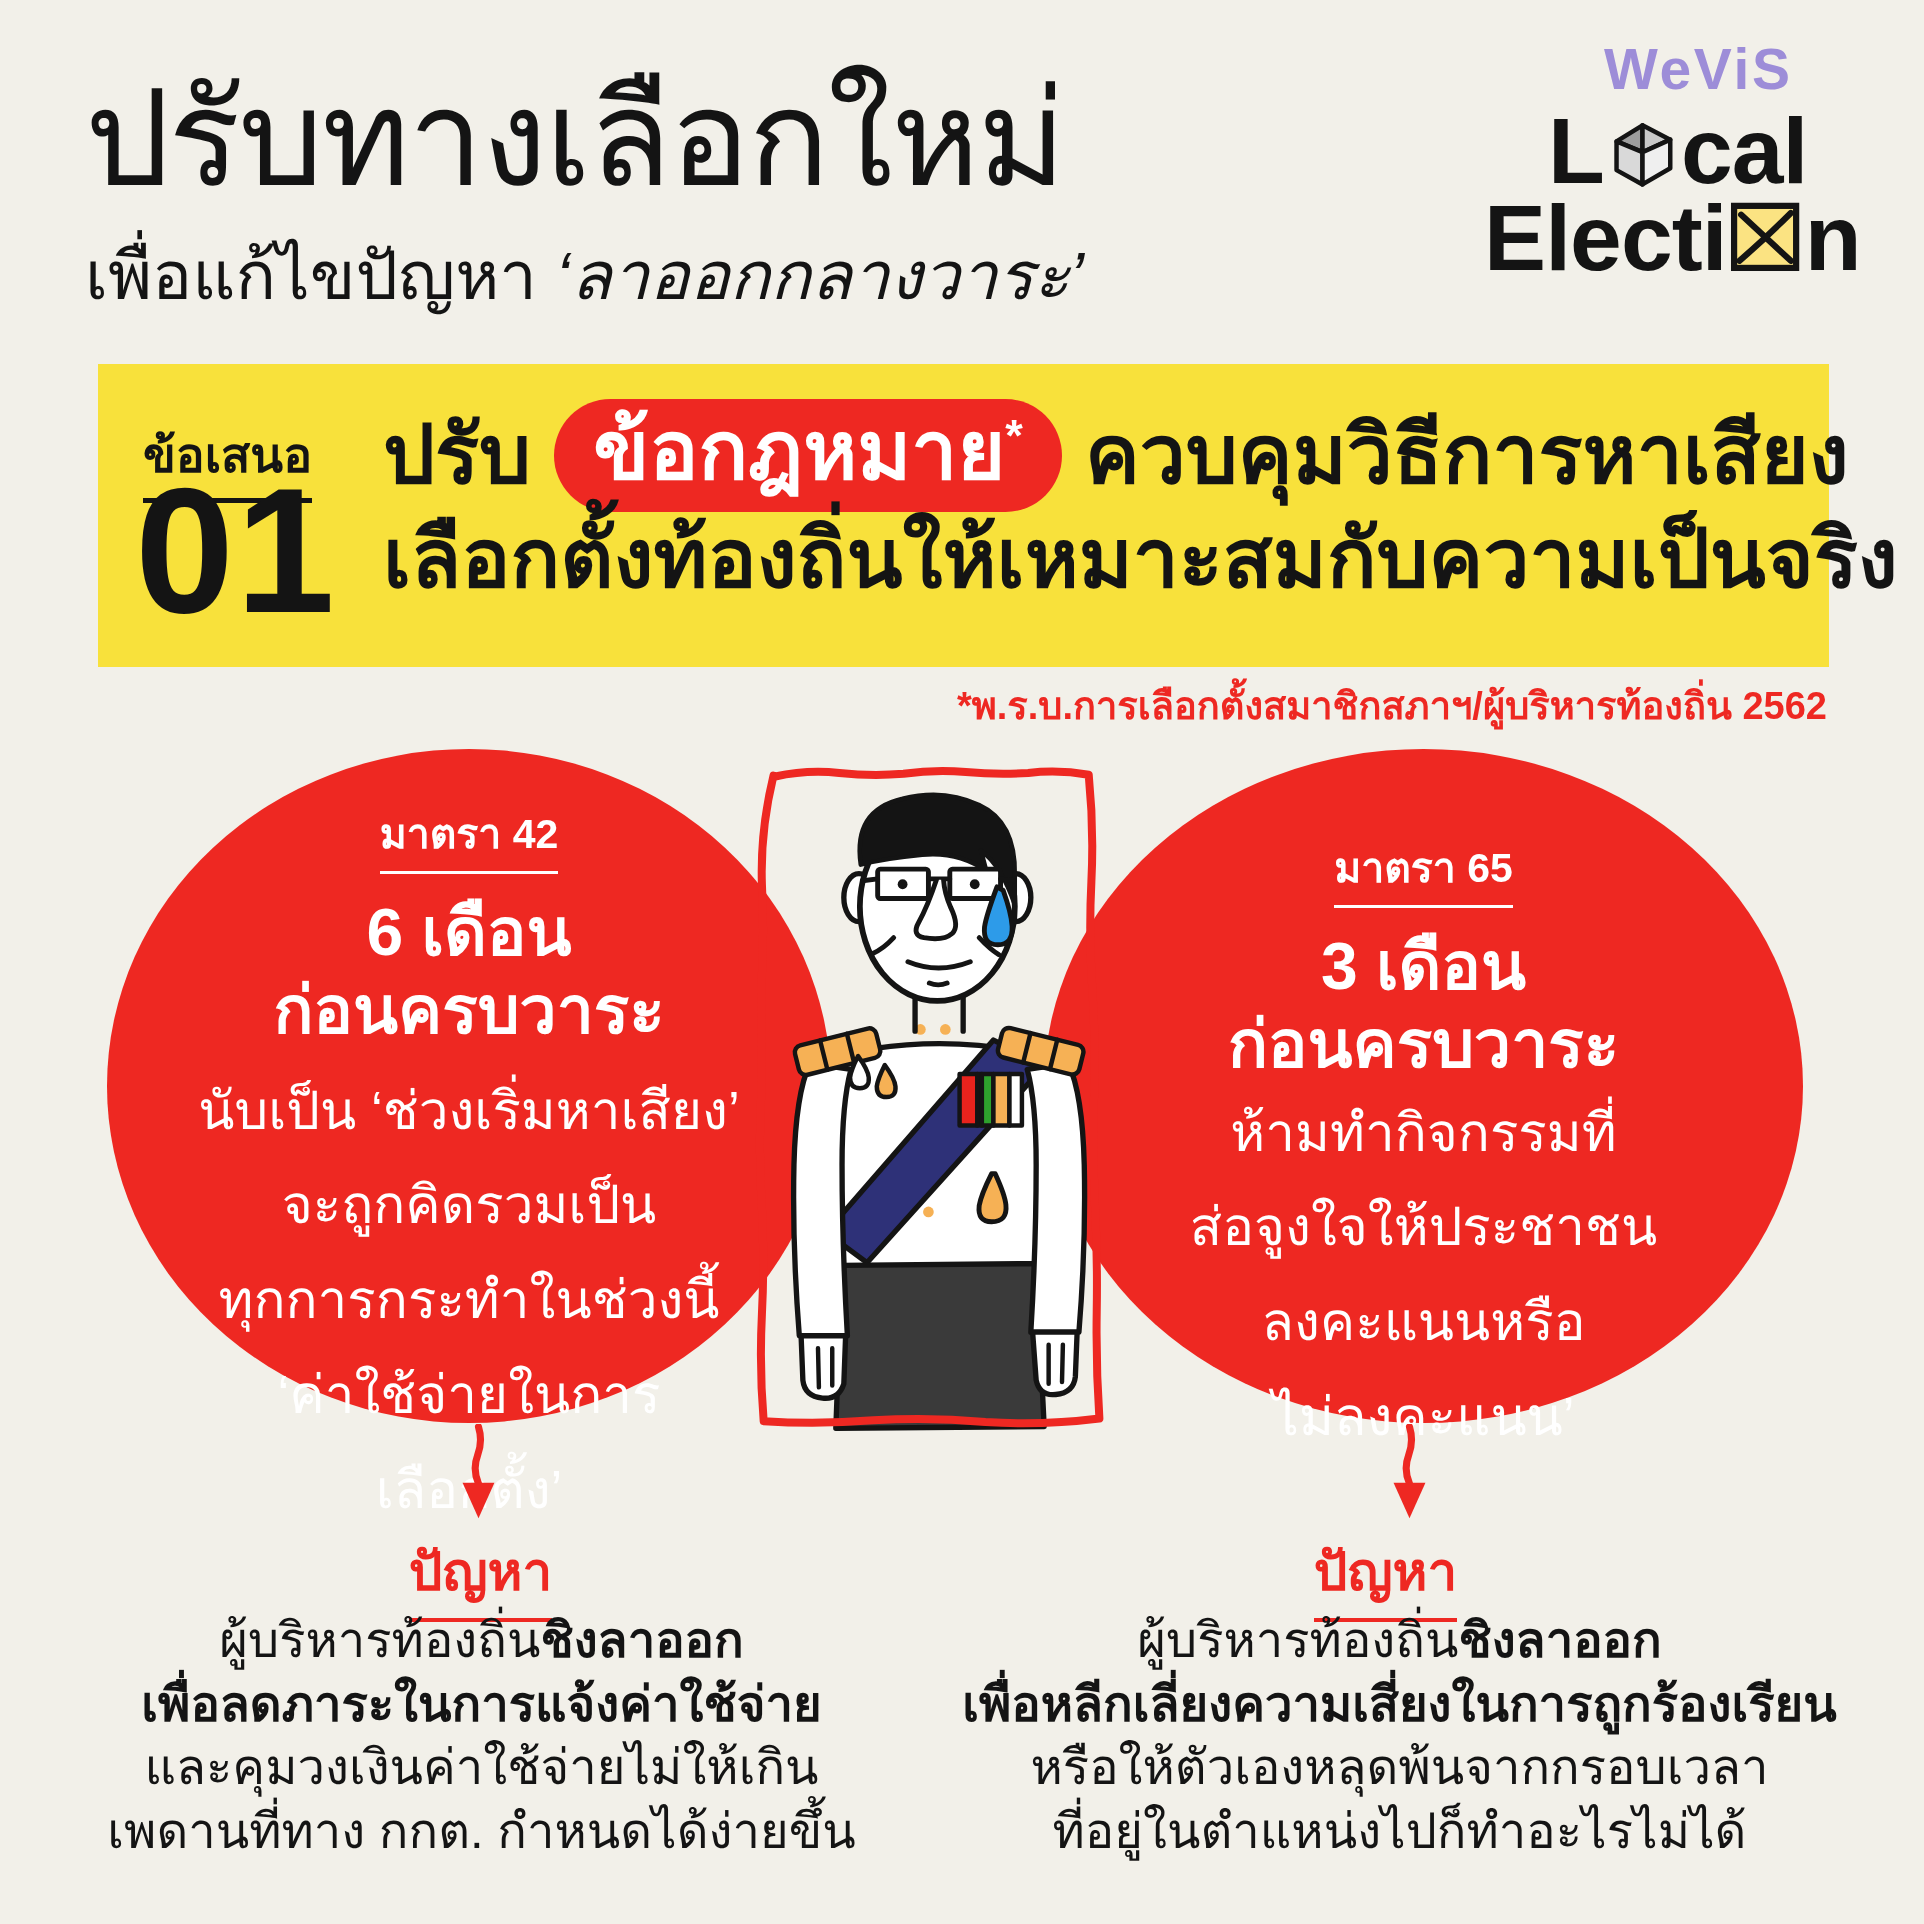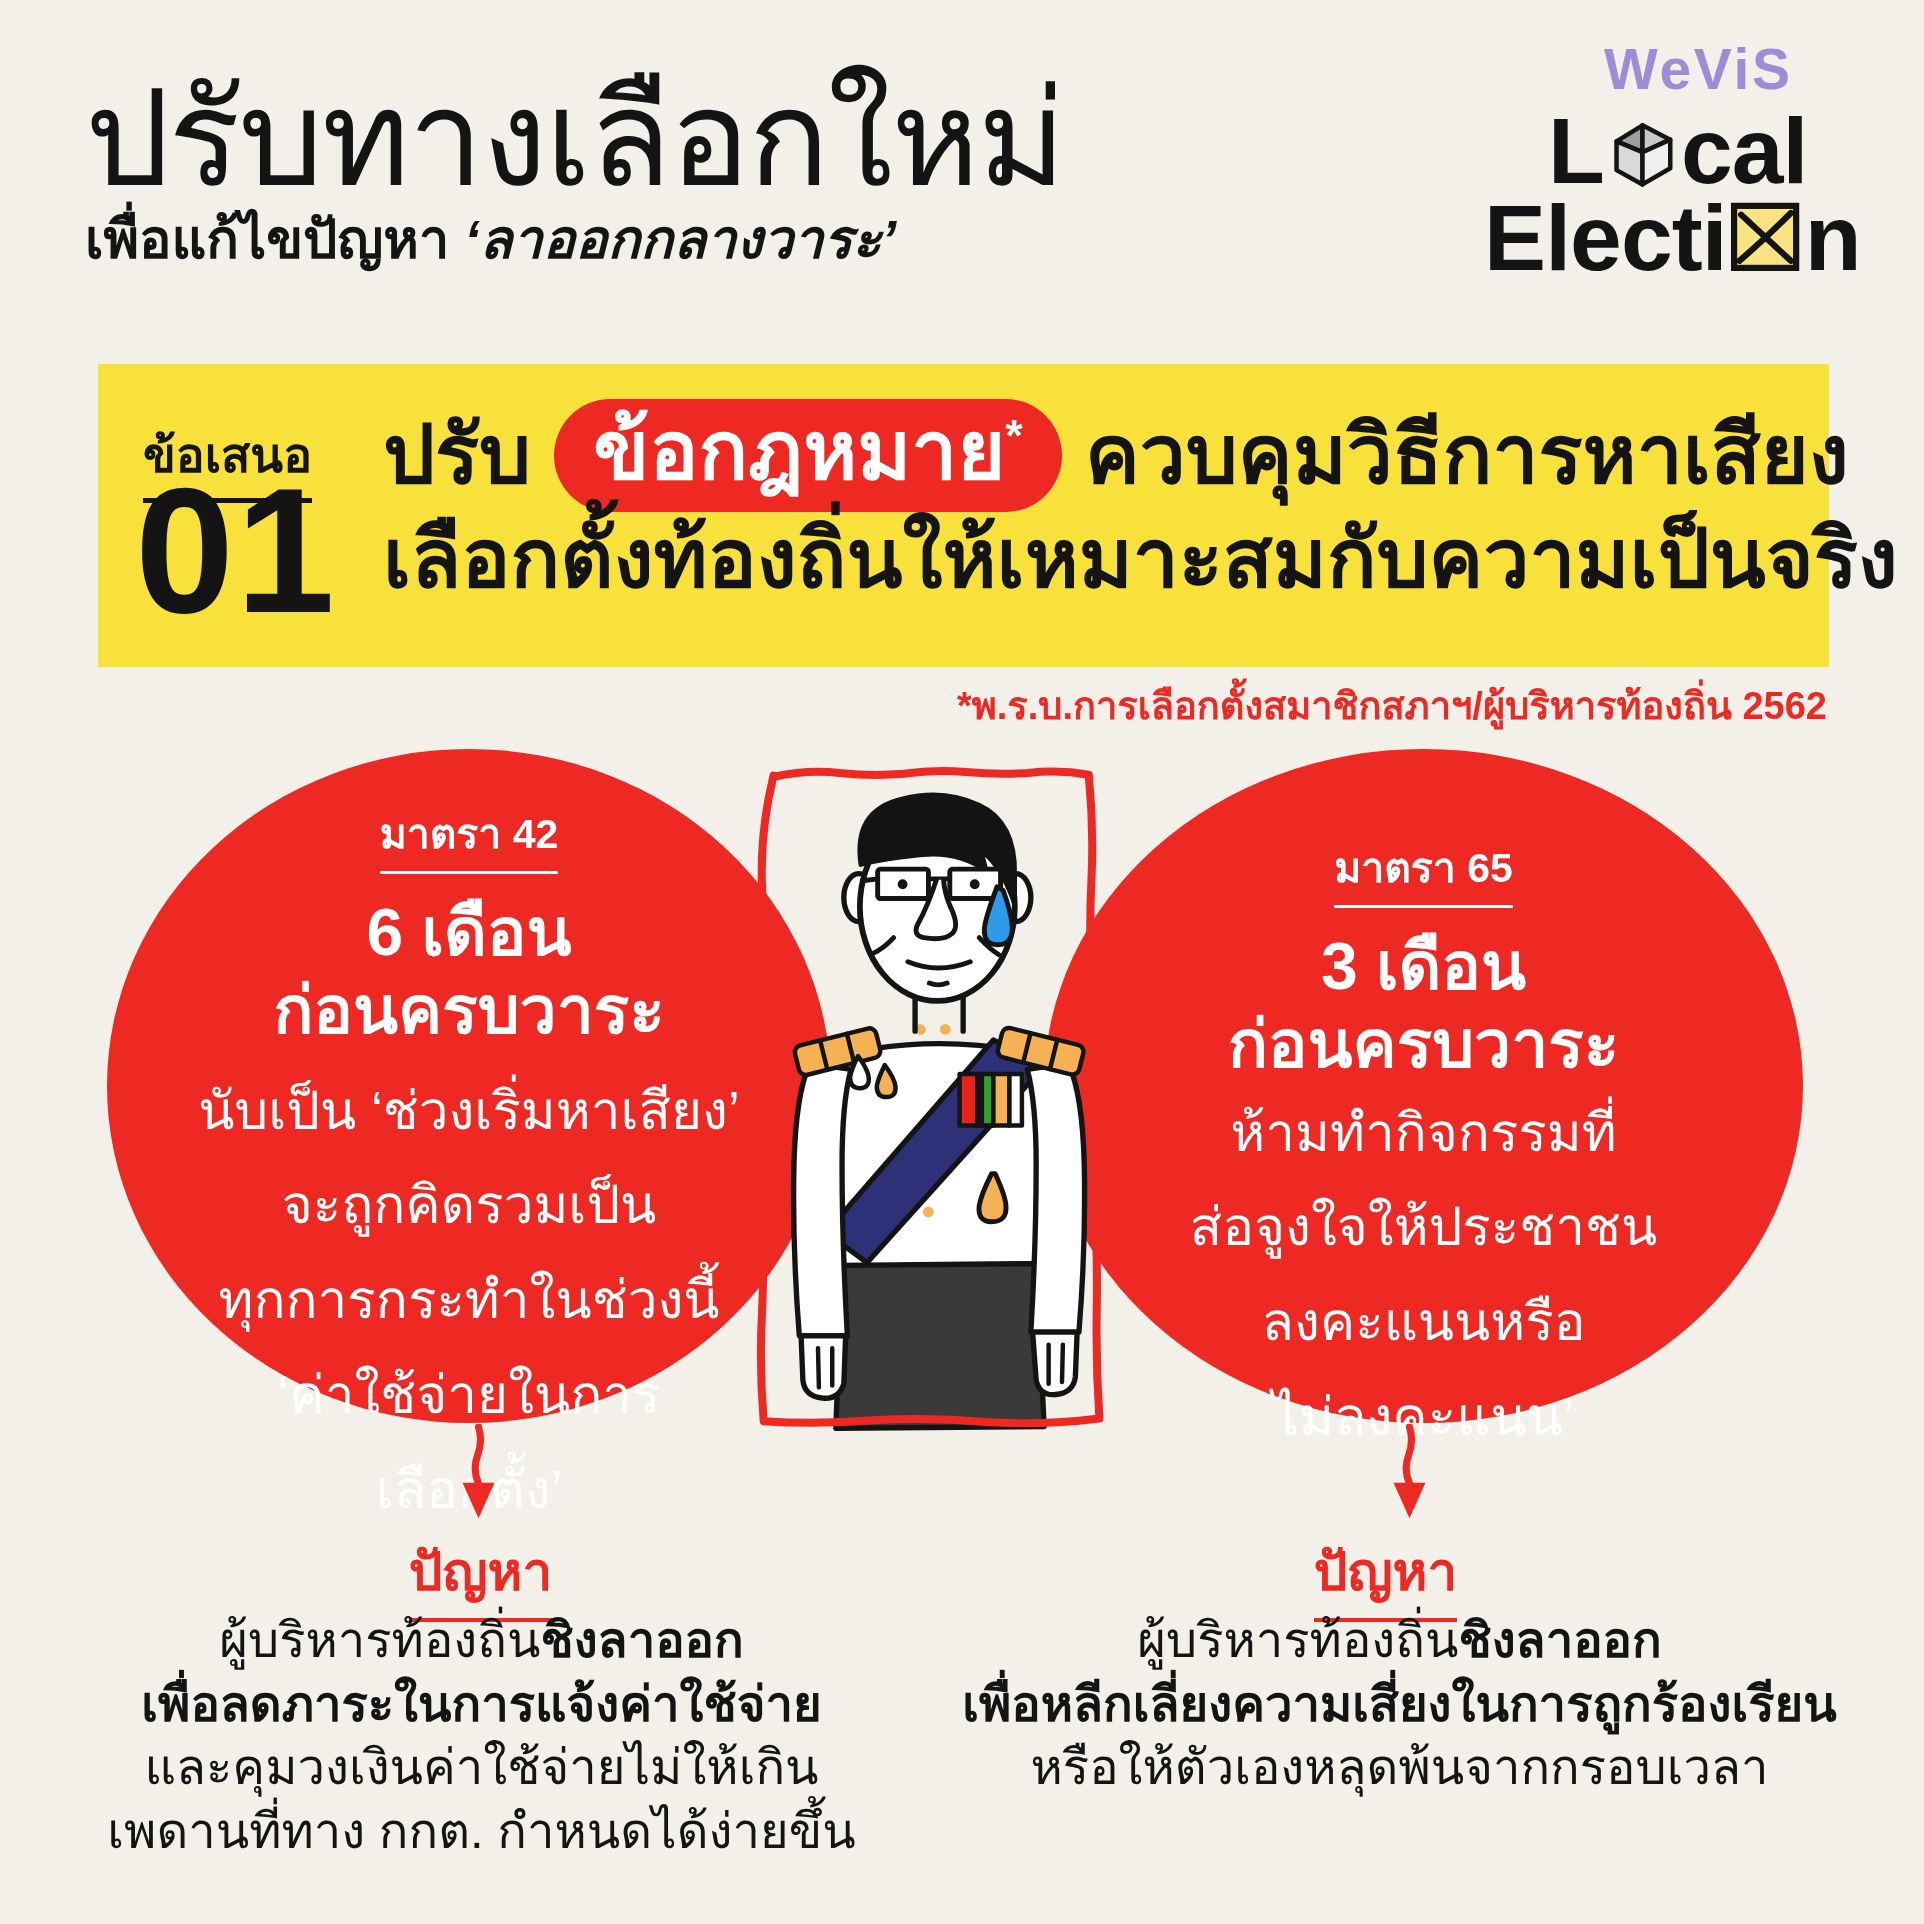--- a/index.html
+++ b/index.html
@@ -5,21 +5,21 @@
   html,body{margin:0;padding:0;}
   body{
     width:1925px;height:1925px;position:relative;overflow:hidden;
     background:#F2F0E9;
     font-family:"Liberation Sans","DejaVu Sans",sans-serif;
     color:#141414;
   }
   .abs{position:absolute;}
   
   .title{left:85px;top:55px;font-size:134px;font-weight:400;letter-spacing:-1.8px;line-height:1.25;}
-  .subtitle{left:85px;top:204px;font-size:54px;font-weight:700;line-height:1.3;}
+  .subtitle{left:85px;top:232px;font-size:67px;font-weight:400;line-height:1.3;}
   .subtitle .q{font-style:italic;}
   
   .logo-wevis{left:1604px;top:36px;font-size:57px;font-weight:900;color:#9D8DD8;letter-spacing:2.7px;}
   .logo-line{font-size:93px;font-weight:900;letter-spacing:-0.9px;line-height:1;}
   .logo-local{left:1548px;top:105px;}
   .logo-election{left:1484px;top:192px;}
   .logo-box{display:inline-block;vertical-align:-5.3px;}
   
   .banner{left:98px;top:364px;width:1731px;height:303px;background:#F8E13B;}
   .kicker{left:143px;top:417px;font-size:48px;font-weight:800;border-bottom:5.3px solid #141414;padding-bottom:5.3px;}
@@ -213,14 +213,15 @@
   <div><span>ผู้บริหารท้องถิ่น</span><span class="b">ชิงลาออก</span></div>
   <div class="b">เพื่อลดภาระในการแจ้งค่าใช้จ่าย</div>
   <div>และคุมวงเงินค่าใช้จ่ายไม่ให้เกิน</div>
   <div>เพดานที่ทาง กกต. กำหนดได้ง่ายขึ้น</div>
 </div>
 
 <div class="abs prob-text ptext-right">
   <div><span>ผู้บริหารท้องถิ่น</span><span class="b">ชิงลาออก</span></div>
   <div class="b">เพื่อหลีกเลี่ยงความเสี่ยงในการถูกร้องเรียน</div>
   <div>หรือให้ตัวเองหลุดพ้นจากกรอบเวลา</div>
+  <div>ที่อยู่ในตำแหน่งไปก็ทำอะไรไม่ได้</div>
 </div>
 
 
 </body></html>

